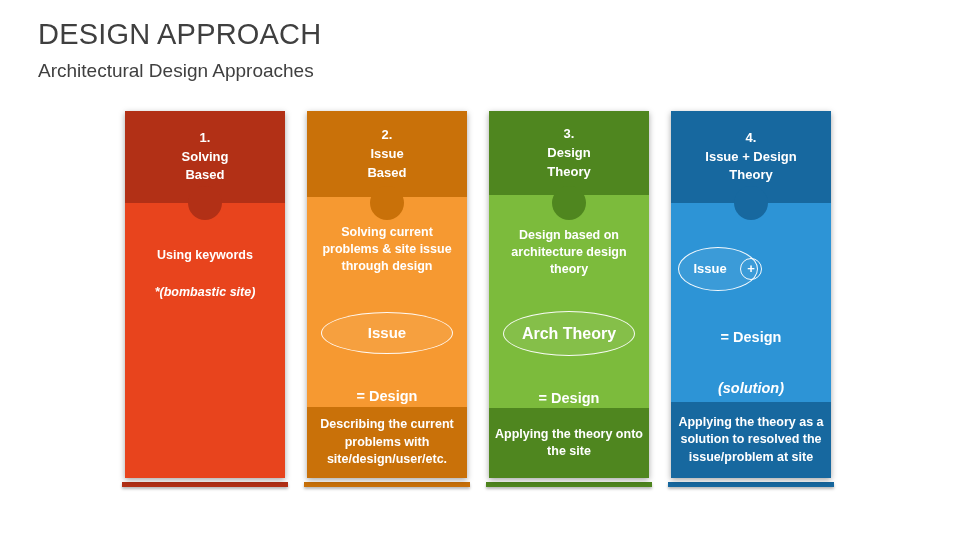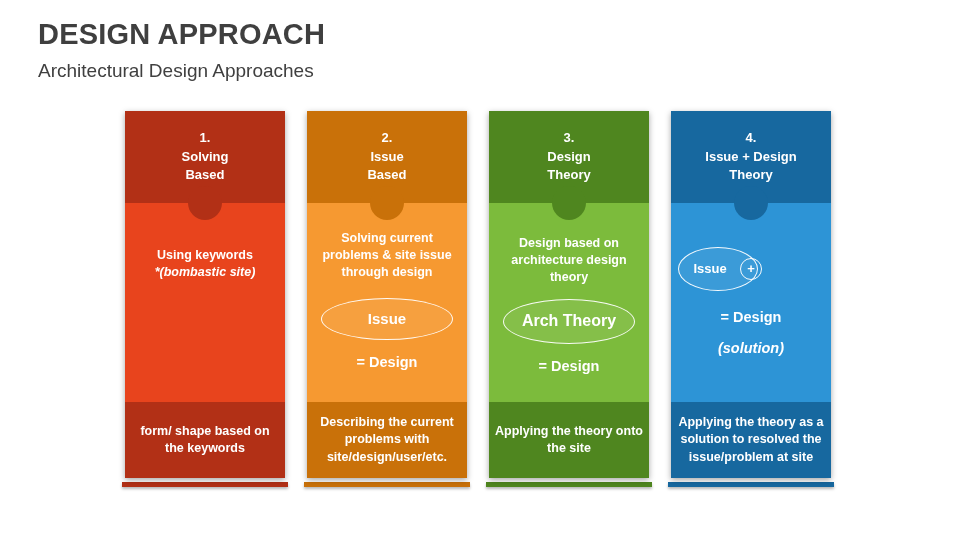--- a/index.html
+++ b/index.html
@@ -5,21 +5,21 @@
   * { margin:0; padding:0; box-sizing:border-box; }
   html,body { width:960px; height:540px; }
   body {
     background:#ffffff;
     font-family:"Liberation Sans", sans-serif;
     overflow:hidden;
     position:relative;
   }
   .slide-title {
     position:absolute; left:38px; top:18px;
-    font-size:29px; font-weight:700; color:#3f3f3f;
+    font-size:29px; font-weight:400; color:#3f3f3f;
     letter-spacing:0.2px;
   }
   .slide-subtitle {
     position:absolute; left:38px; top:60px;
     font-size:19px; font-weight:400; color:#404040;
   }
   .cards {
     position:absolute; left:125px; top:111px;
     display:flex; gap:22px;
   }
@@ -42,20 +42,21 @@
     position:absolute; top:75px; left:50%;
     width:34px; height:34px; margin-left:-17px;
     border-radius:50%; background:var(--hdr); z-index:2;
   }
   .card-body {
     flex:1; background:var(--body);
     display:flex; flex-direction:column; align-items:center;
     text-align:center;
     font-size:12.5px; font-weight:700; line-height:1.35;
     padding:0 7px;
+    gap:20px;
   }
   .card-footer {
     height:76px; background:var(--hdr);
     display:flex; align-items:center; justify-content:center;
     text-align:center;
     font-size:12.5px; font-weight:700; line-height:1.4;
     padding:0 6px;
   }
   .strip {
     height:5px; background:var(--hdr);
@@ -120,23 +121,20 @@
       <div class="card-header">
         <div>1.</div>
         <div>Solving</div>
         <div>Based</div>
       </div>
       <div class="notch"></div>
       <div class="card-body body-1">
         <div class="main">Using keywords</div>
         <div class="note">*(bombastic site)</div>
       </div>
-      <div class="card-footer">
-        <div>form/ shape based on the keywords</div>
-      </div>
     </div>
     <div class="strip" style="--hdr: #b23016; --body: #e8441d;"></div>
   </div>
 
   <div class="card-col">
     <div class="card" style="--hdr: #c97109; --body: #f69931;">
       <div class="card-header">
         <div>2.</div>
         <div>Issue</div>
         <div>Based</div>

